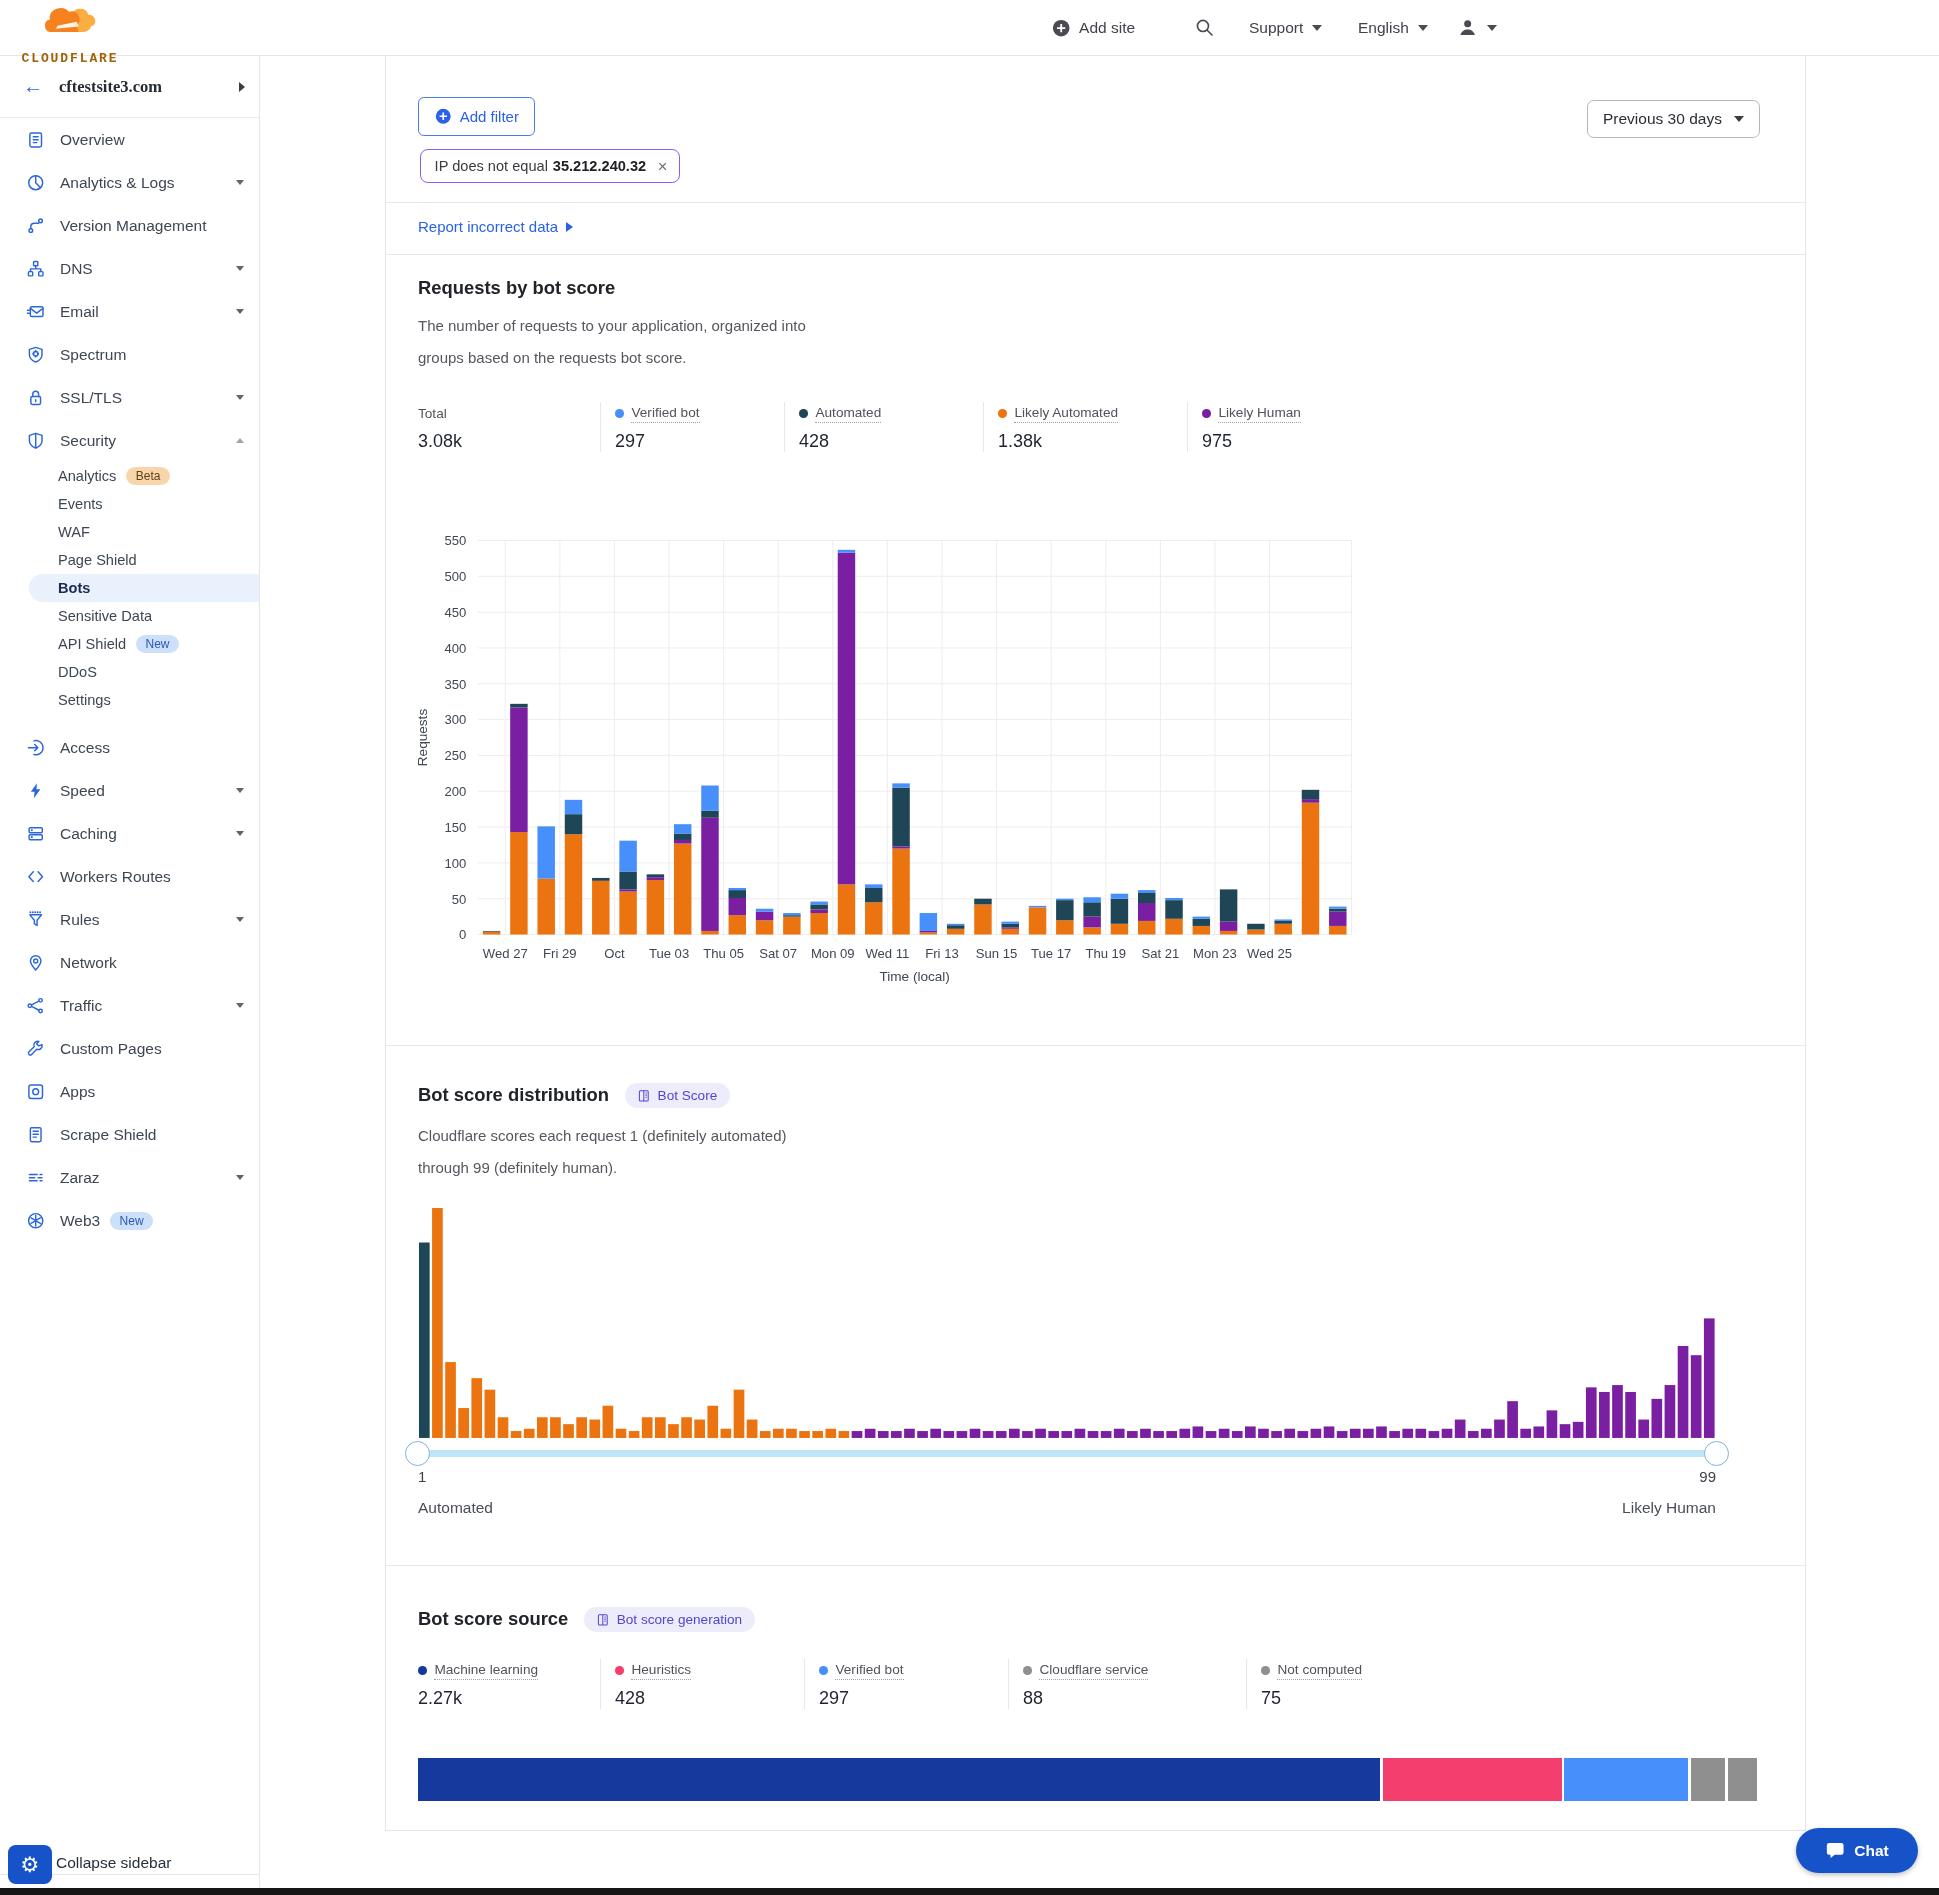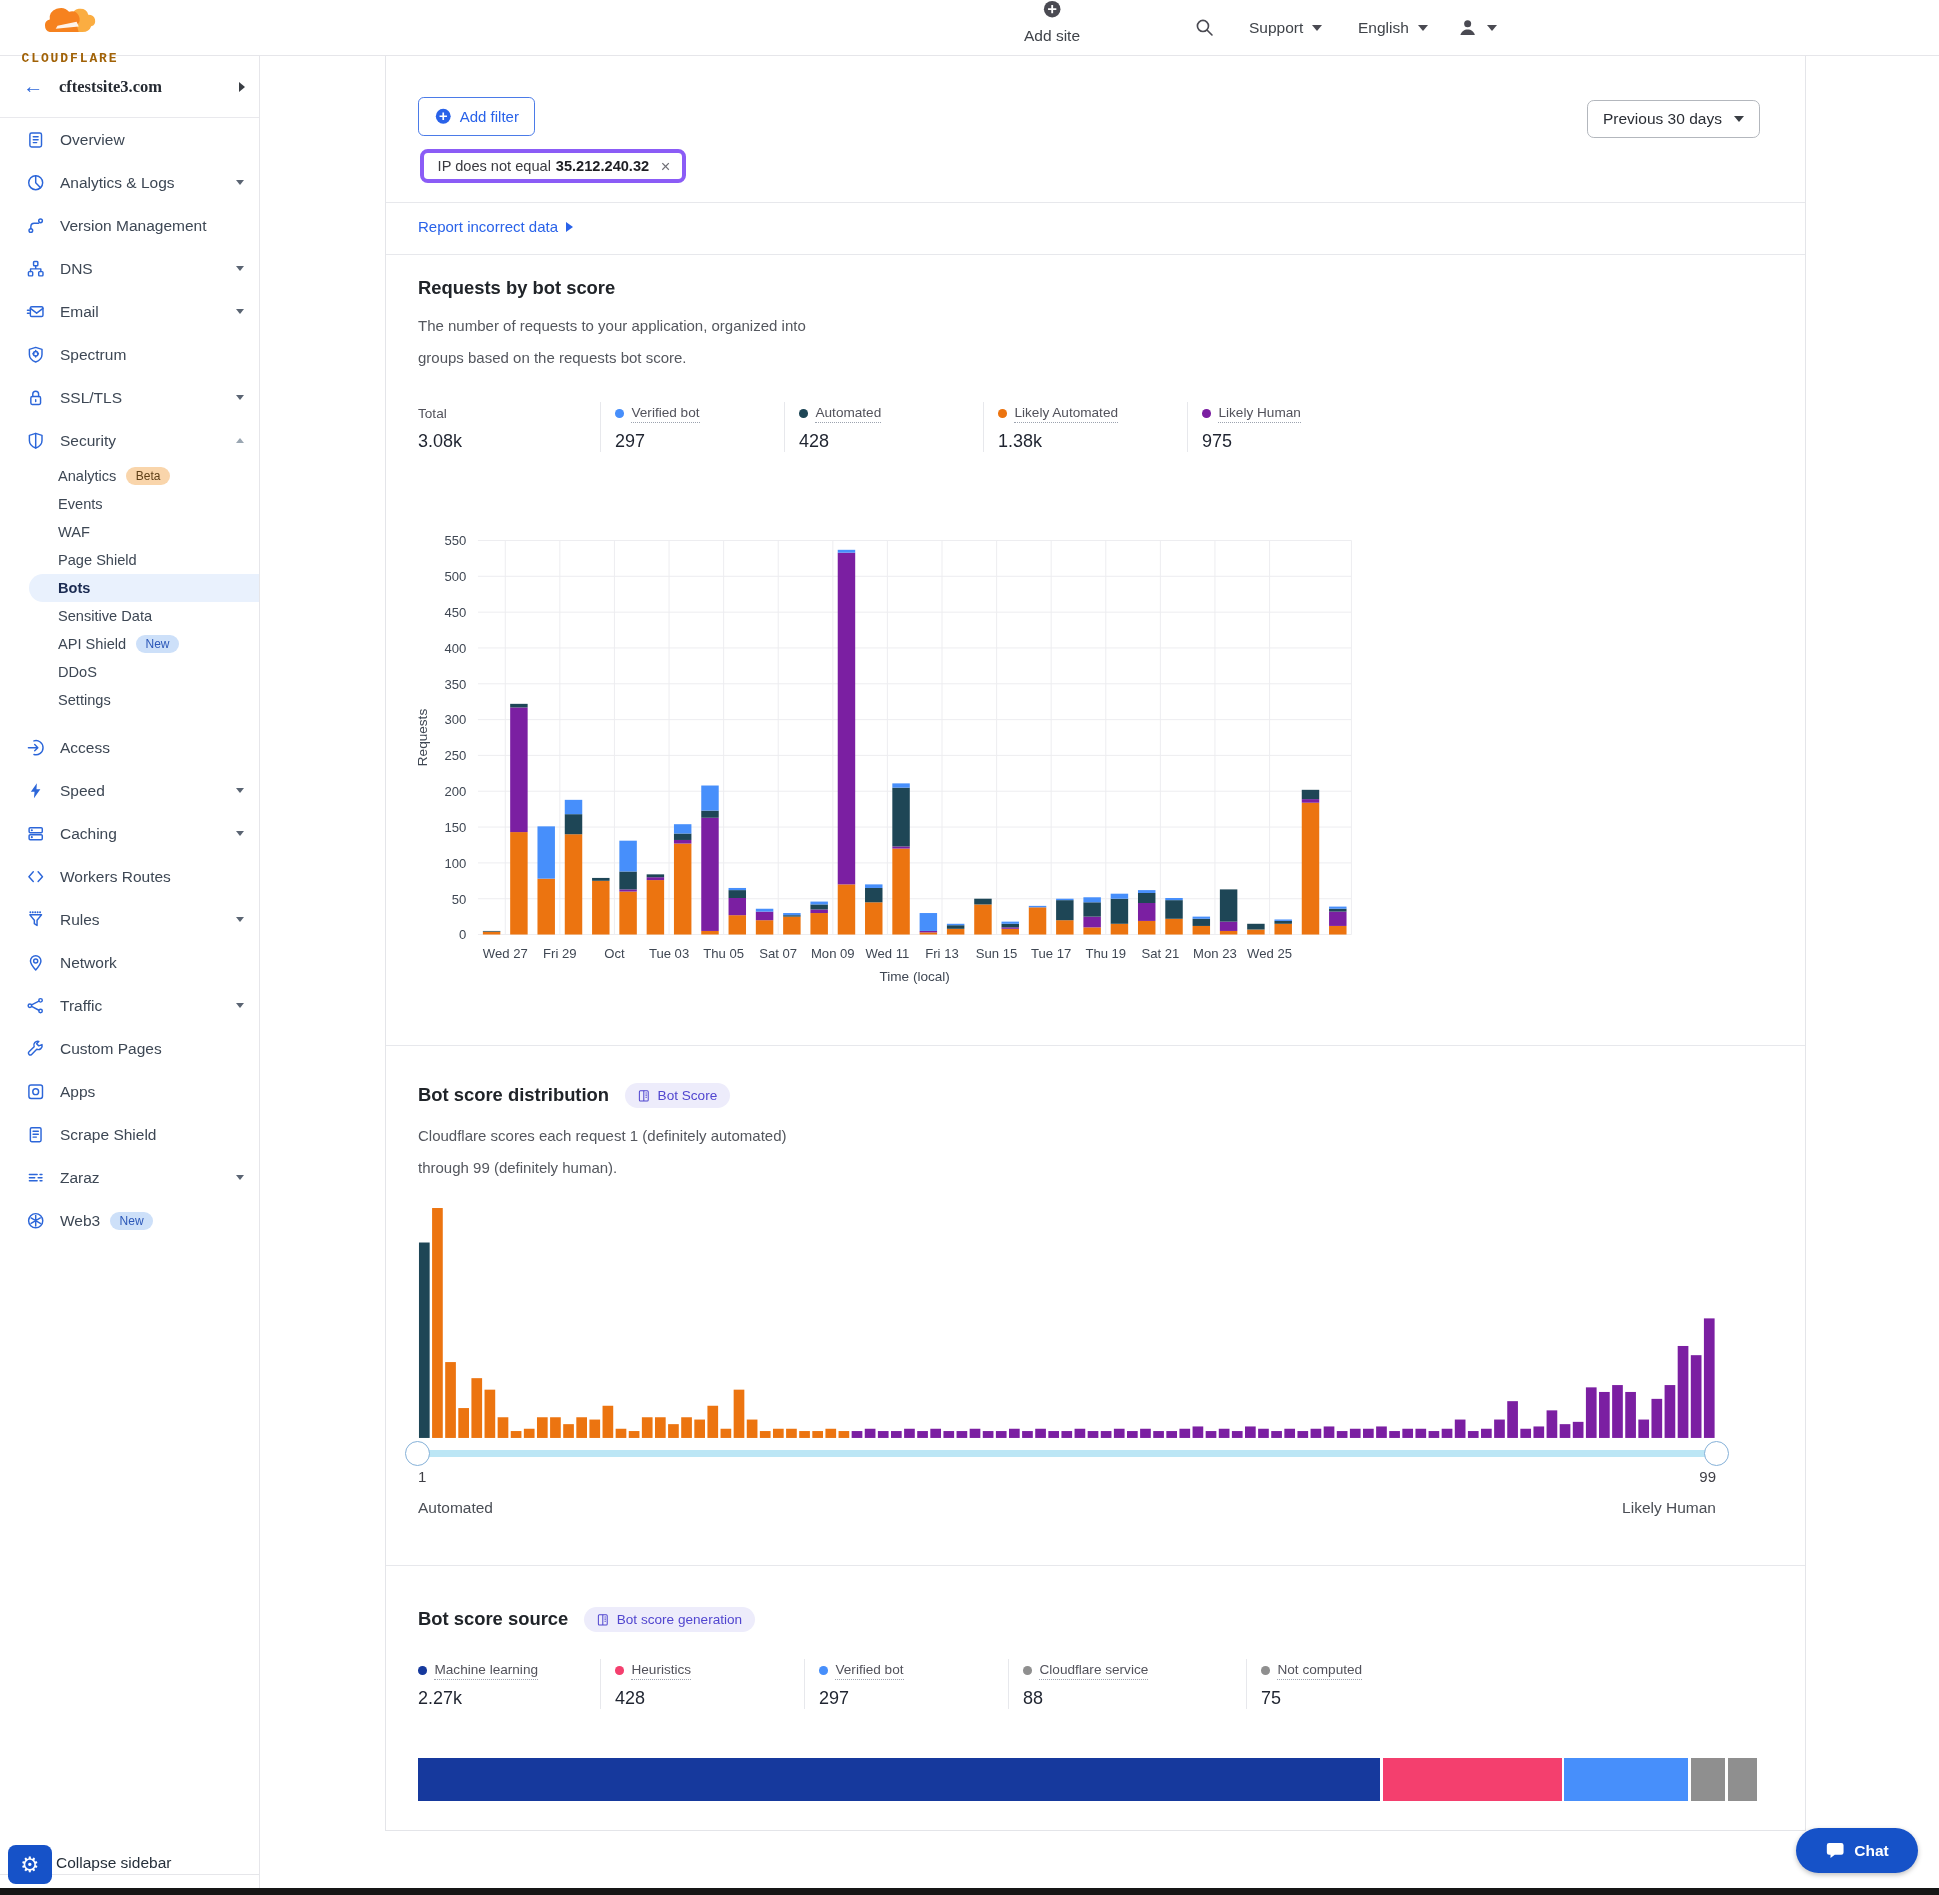--- a/index.html
+++ b/index.html
@@ -35,21 +35,21 @@
   .caret.up { border-bottom:5.8px solid #9aa6b2; margin-top:-2.9px; }
   .sidebar-foot-line { position:absolute; left:0; top:1818px; width:260px; border-top:1px solid #e6e6ea; }
   .gear-btn { position:absolute; left:7.8px; top:1845px; width:44px; height:39px; background:#1652c8; border-radius:7.8px; color:#fff; font-size:21.3px; display:flex; align-items:center; justify-content:center; cursor:pointer; }
   .collapse-label { position:absolute; left:56px; top:1854px; font-size:15.5px; color:#26303b;text-align:center; }
 
   
   .card { position:absolute; left:385px; top:56px; width:1421px; height:1775px; background:#fff; border-left:1px solid #e4e5e9; border-right:1px solid #e4e5e9; border-bottom:1px solid #e4e5e9; }
   .sect-line { position:absolute; left:0; width:1419px; border-top:1px solid #e7e8ec; }
 
   .btn-add-filter { position:absolute; left:32px; top:41px; height:39px; padding:0 15.5px; display:inline-flex; align-items:center; gap:8.7px; border:1px solid #4b7be8; border-radius:5.8px; background:#fff; color:#2962e9; font-size:15px; cursor:pointer; }
-  .filter-chip { position:absolute; left:34px; top:93px; height:34px; padding:0 11.6px 0 13.6px; display:inline-flex; align-items:center; border:4px solid #8b5cf6; border-radius:7.8px; background:#fff; font-size:14.6px; color:#3a3a40; }
+  .filter-chip { position:absolute; left:34px; top:93px; height:34px; padding:0 11.6px 0 13.6px; display:inline-flex; align-items:center; border:1px solid #8b5cf6; border-radius:7.8px; background:#fff; font-size:14.6px; color:#3a3a40; }
   .filter-chip b { font-weight:700; color:#1f1f24; margin-left:4.9px; }
   .chip-x { margin-left:11.6px; color:#6f6f76; font-size:16.5px; cursor:pointer; }
   .dropdown { position:absolute; right:45px; top:44px; height:38px; padding:0 15.5px; display:inline-flex; align-items:center; gap:11.6px; border:1px solid #b3b7bd; border-radius:6.8px; background:#fff; font-size:15.5px; color:#2a2e35; cursor:pointer; }
   .dropdown .tri-down { border-top-color:#3a3e44; }
 
   .report-link { position:absolute; left:32px; top:162px; display:inline-flex; align-items:center; gap:7.8px; color:#2962e9; font-size:15px; cursor:pointer; }
   .report-link .play { width:0; height:0; border-top:5.8px solid transparent; border-bottom:5.8px solid transparent; border-left:7.8px solid #2962e9; }
 
   .sec-title { position:absolute; font-size:18.4px; font-weight:700; color:#202429; }
   .sec-desc { position:absolute; font-size:15px; color:#54575e; line-height:32px; }
@@ -88,21 +88,21 @@
 
   <div class="topbar">
     <div class="logo">
       <svg width="52" height="29" viewBox="0 0 54 30">
         <path d="M40 29 Q47 29 49 23 Q54 22 53 16 Q52 11 46 11 Q44 4 36 5 Q30 6 29 12 L29 29 Z" fill="#fbad41"></path>
         <path d="M6 29 Q1 28 1 22 Q1 17 6 16 Q5 8 13 5 Q21 2 26 8 Q33 6 36 12 Q39 18 34 22 L36 29 Z" fill="#f6821f"></path>
         <path d="M14 22 L34 19 L36 24 L12 25 Z" fill="#fff" opacity="0.9" transform="rotate(-3 24 22)"></path>
       </svg>
       <span class="brand">CLOUDFLARE</span>
     </div>
-    <div class="topnav-item" style="left:1024px;flex-direction:column;">
+    <div class="topnav-item" style="left:1052px;">
       <svg width="18.4" height="18.4" viewBox="0 0 20 20">
           <circle cx="10" cy="10" r="9" fill="#4a4a52"></circle>
           <path d="M10 5.5v9M5.5 10h9" stroke="#fff" stroke-width="2"></path>
         </svg>
       <span>Add site</span>
     </div>
     <div class="topnav-item" style="left:1195px;">
       <svg width="19.4" height="19.4" viewBox="0 0 20 20">
           <circle cx="8.2" cy="8.2" r="5.7" fill="none" stroke="#4a4a52" stroke-width="1.7"></circle>
           <path d="M12.6 12.6 17.5 17.5" stroke="#4a4a52" stroke-width="1.7" stroke-linecap="round"></path>

